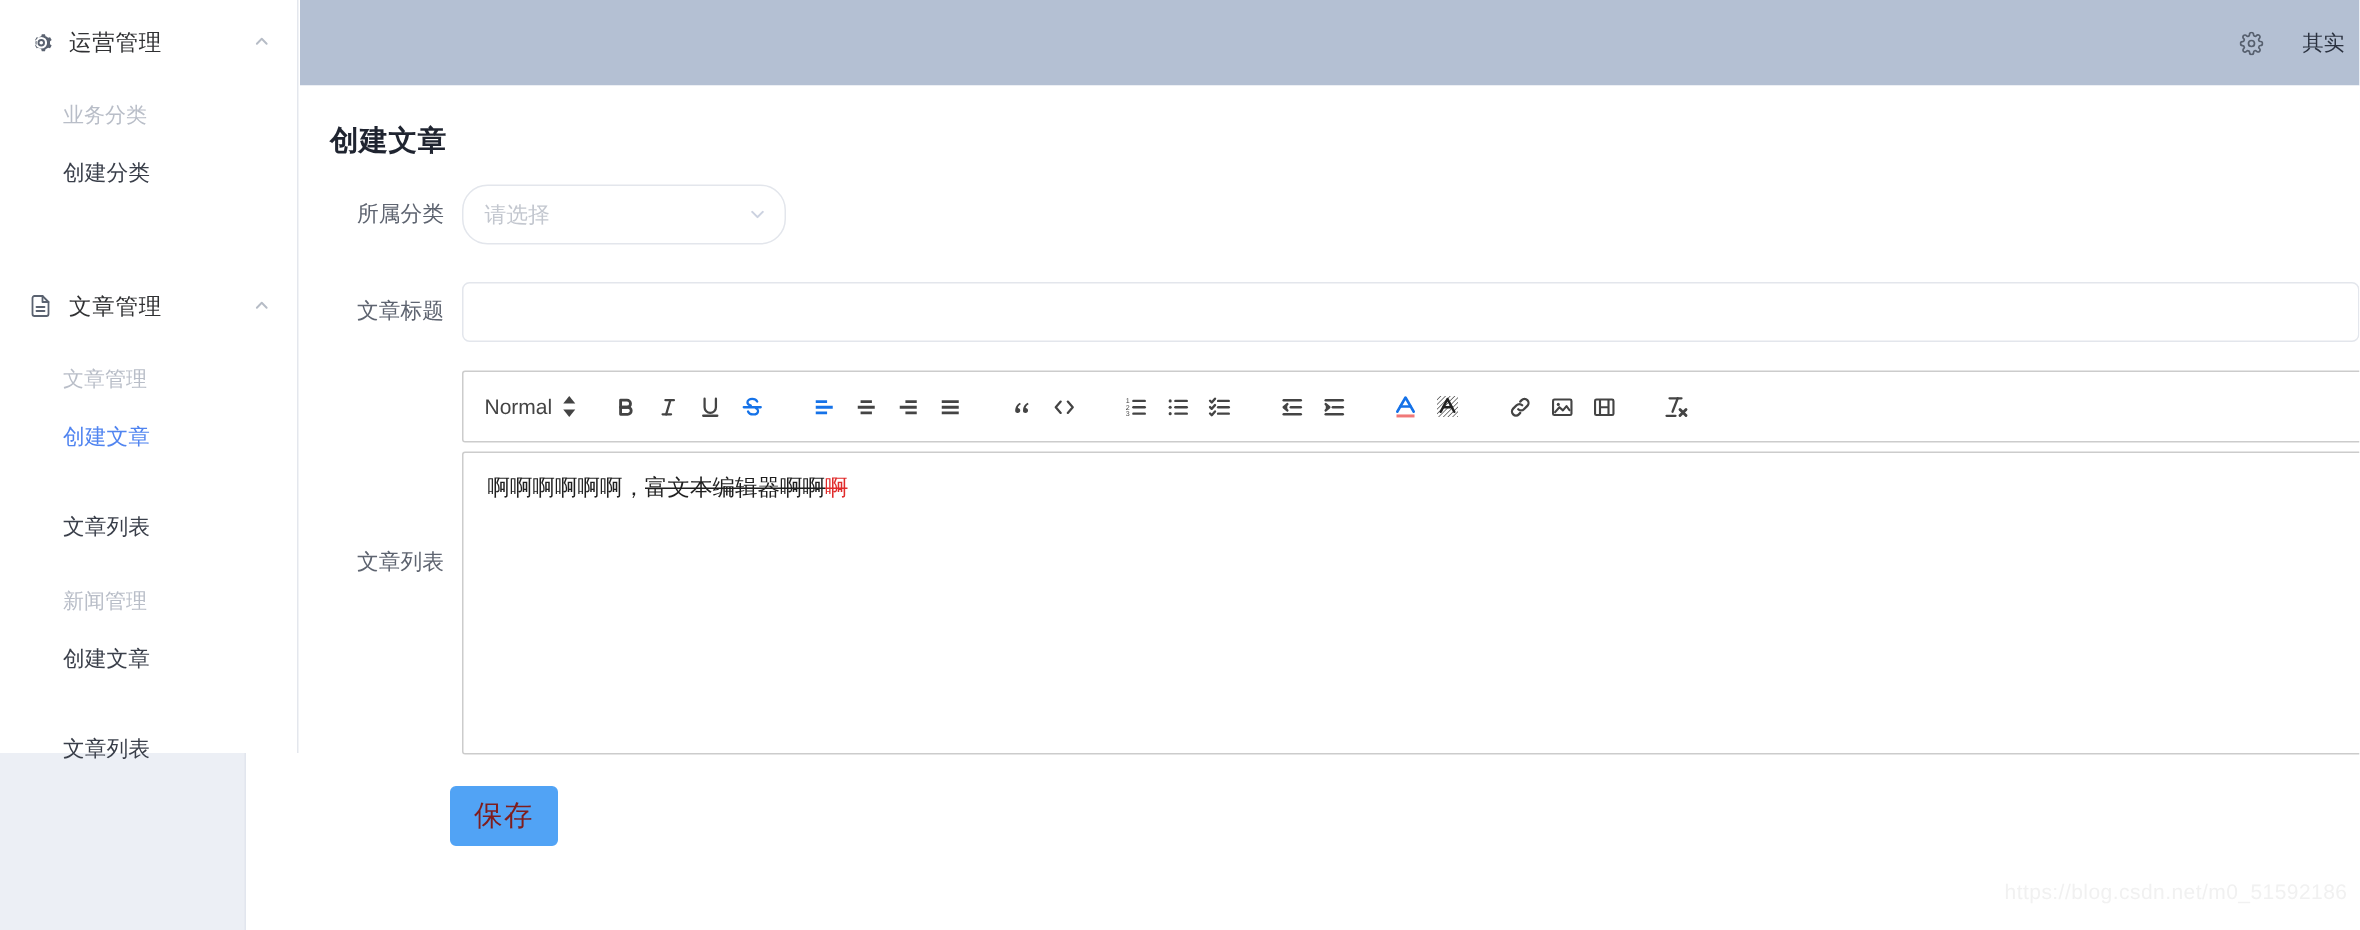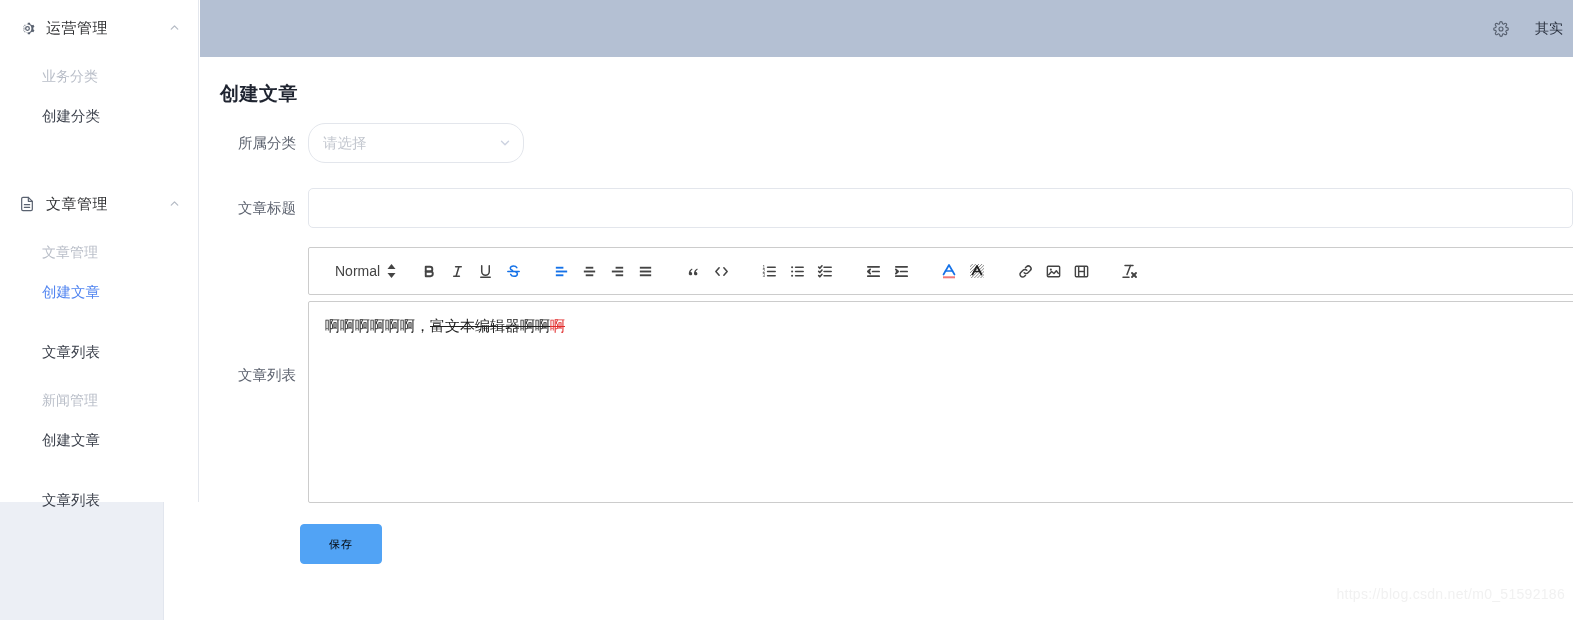--- a/index.html
+++ b/index.html
@@ -147,45 +147,45 @@
   .ql-line {
     font-size: 15px; color: #1f1f1f; line-height: 1.55;
     white-space: nowrap;
   }
   .ql-strike { text-decoration: line-through; }
   .ql-red { color: #e02b2b; }
 
   
   .tb-format {
     display: flex; align-items: center;
-    margin: 0 4px 0 18px; cursor: pointer;
+    margin: 0 4px 0 6px; cursor: pointer;
   }
   .tb-format-label {
     font-size: 14px; color: #444; white-space: nowrap;
     padding-right: 6px;
   }
   .tb-format-arrows { width: 11px; height: 16px; color: #444; }
   .tb-format-arrows svg { display: block; }
   .tb-sep { width: 14px; flex: 0 0 14px; }
   .tb-sep-lg { width: 20px; flex: 0 0 20px; }
   .tb-btn {
     width: 26px; height: 26px; flex: 0 0 26px;
     display: flex; align-items: center; justify-content: center;
     color: #444; cursor: pointer; margin: 0 1px;
   }
   .tb-btn svg { display: block; }
   .tb-btn.active { color: #1572e8; }
 
   
   .btn-save {
     position: absolute; left: 100px; top: 467px;
-    width: 82px; height: 40px;
+    width: 72px; height: 40px;
     background: #51a3f5; border: 1px solid #51a3f5;
-    border-radius: 4px; color: #000000;
-    font-size: 11px; font-family: inherit;
+    border-radius: 4px; color: #7f1d1d;
+    font-size: 19px; font-family: inherit;
     cursor: pointer; letter-spacing: 1px;
   }
 
   .watermark {
     position: absolute; right: 8px; bottom: 18px;
     font-size: 14px; color: #f1f1f1;
     letter-spacing: .3px; white-space: nowrap;
     pointer-events: none;
   }
 </style>

